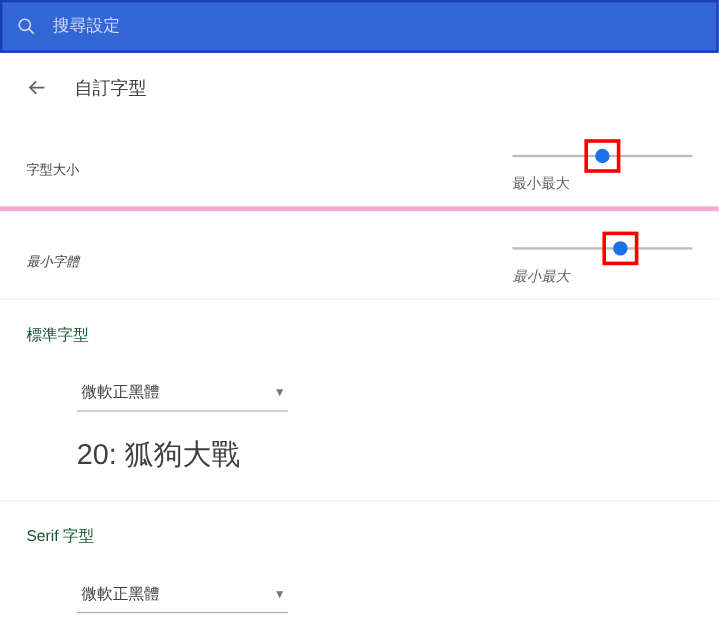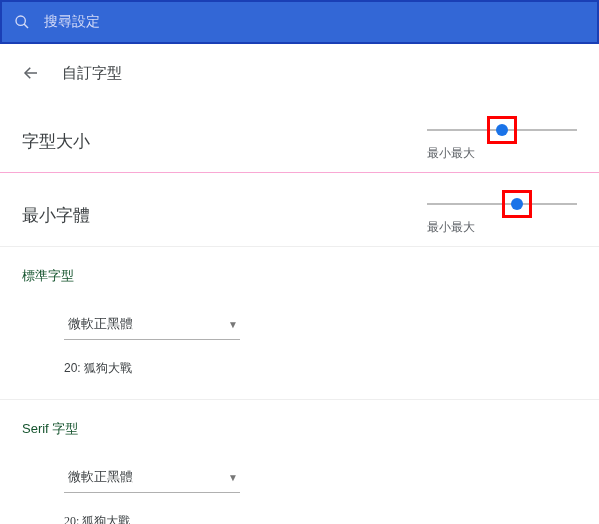--- a/index.html
+++ b/index.html
@@ -29,22 +29,22 @@
     padding: 20px 22px 16px 22px;
   }
   .back-arrow { width: 20px; display: flex; align-items: center; margin-right: 20px; cursor: pointer; }
   .page-title { font-size: 15px; color: #3c4043; }
 
   .row {
     display: flex;
     align-items: center;
     padding: 22px 22px 10px 22px;
   }
-  .row + .row { border-top: 1px solid #f9a8d4; }
-  .row-label { flex: 0 0 auto; font-size: 17px; color: #3c4043; text-align: right; }
+  .row + .row { border-top: 4px solid #f9a8d4; font-style: italic; }
+  .row-label { flex: 0 0 auto; font-size: 11px; color: #3c4043; text-align: right; }
   .row-spacer { flex: 1; }
   .row-value { font-size: 13px; color: #3c4043; margin-right: 12px; }
 
   .slider-wrap { width: 150px; position: relative; }
   .slider-track { position: relative; height: 18px; }
   .slider-line {
     position: absolute; top: 50%; left: 0; right: 0;
     height: 2px; background: #bdbdbd; transform: translateY(-50%);
   }
   .slider-thumb {
@@ -74,21 +74,21 @@
     width: 176px;
     display: flex; align-items: center; justify-content: space-between;
     border-bottom: 1px solid #b0b0b0;
     padding: 4px 2px 6px 4px;
     cursor: pointer;
   }
   .dropdown-label { font-size: 13px; color: #3c4043; }
   .dropdown-caret { color: #777; font-size: 10px; }
   .sample-text {
     margin: 20px 0 22px 64px;
-    font-size: 12px; color: #3c4043;
+    font-size: 24px; color: #3c4043;
   }
   .sample-text.serif { font-family: "Times New Roman", serif; }
 </style>
 </head>
 <body>
 
 <div class="search-bar">
   <span class="icon">
     <svg width="16" height="16" viewBox="0 0 24 24" fill="none" stroke="#d5dbf7" stroke-width="2">
       <circle cx="10" cy="10" r="7"></circle>

